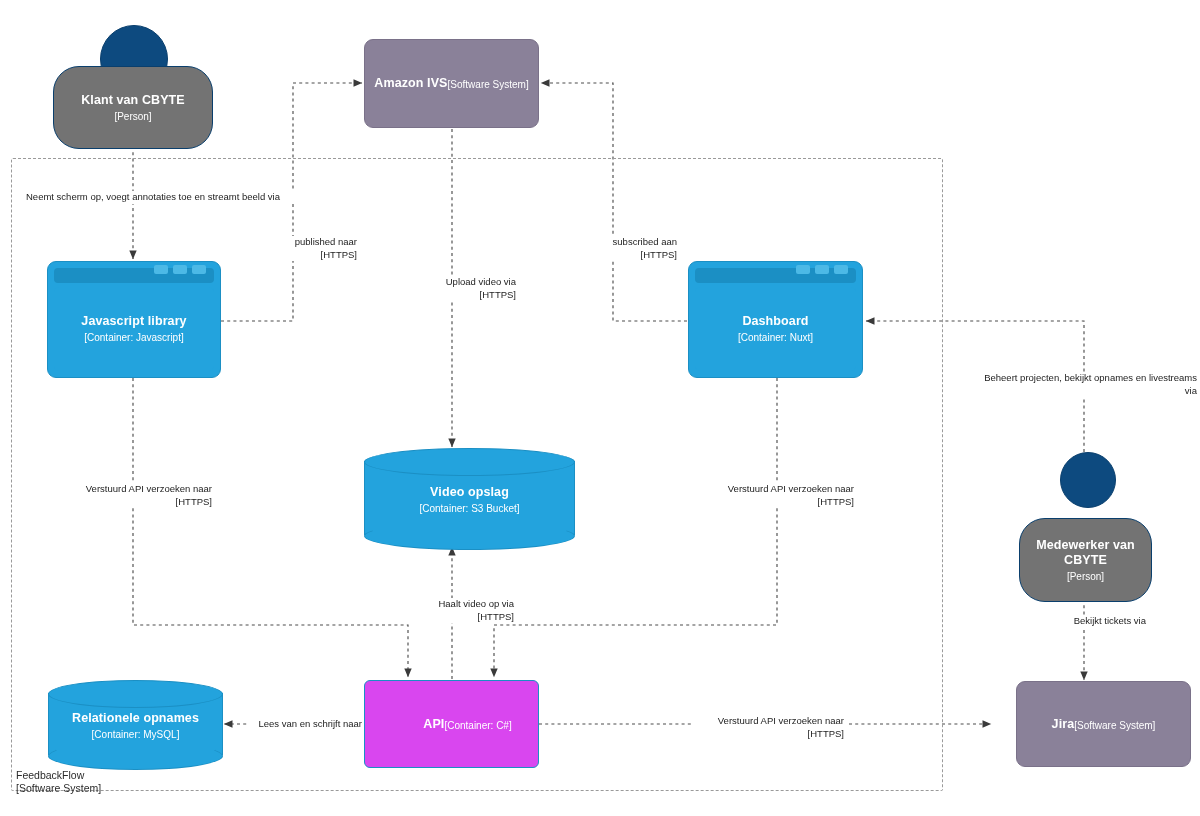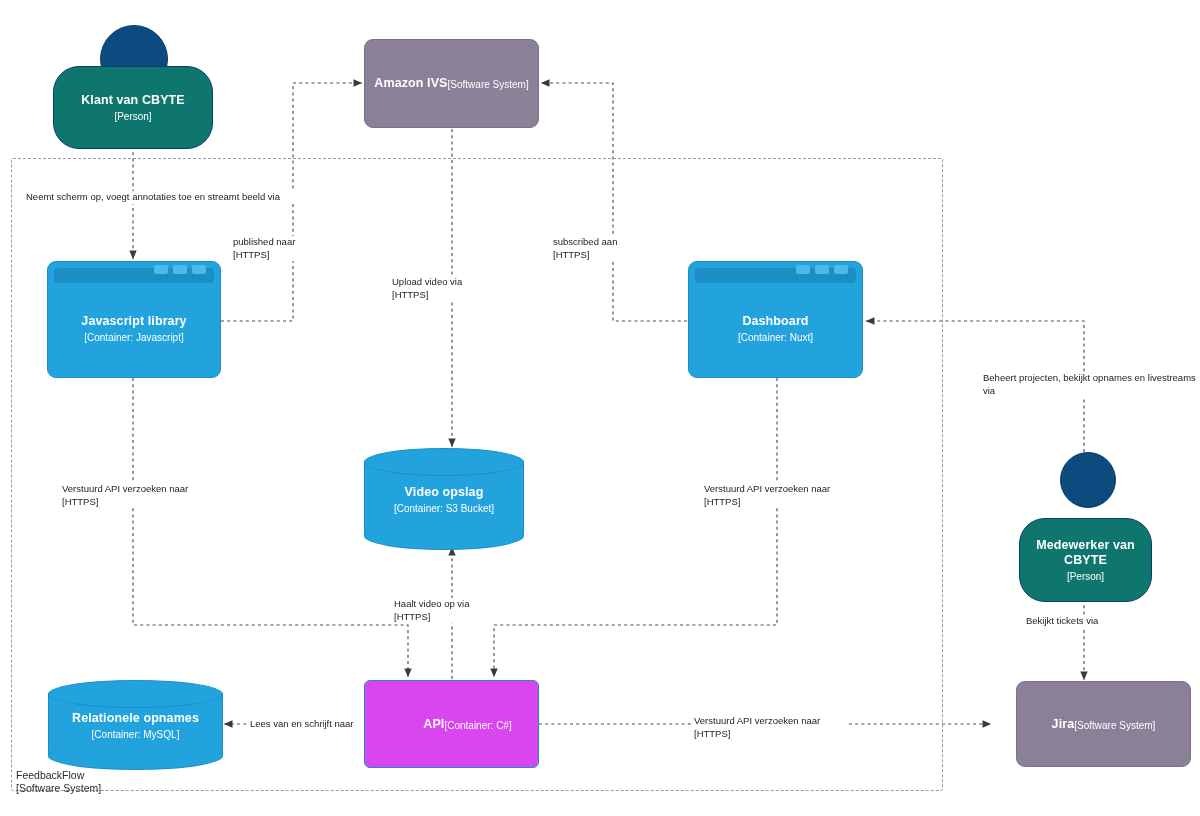--- a/index.html
+++ b/index.html
@@ -47,21 +47,21 @@
   .person{}
   .person .head{
     position:absolute;
     border-radius:50%;
     background:#0d4a7f;
     border:1px solid #0a3f6d;
   }
   .person .body{
     position:absolute;
     border-radius:26px;
-    background:#0f766e;
+    background:#737373;
     border:1px solid #0a3f6d;
     display:flex;
     flex-direction:column;
     align-items:center;
     justify-content:center;
     text-align:center;
   }
   
   .syssys{
     background:#8a8199;
@@ -164,21 +164,21 @@
     line-height:13px;
     text-align:left;
     white-space:pre-line;
   }
   
   .elabel{
     position:absolute;
     color:#1c1c1c;
     font-size:9.5px;
     line-height:12.5px;
-    text-align:left;
+    text-align:right;
     white-space:pre-line;
     background:#ffffff;
     padding:0 2px;
   }
 </style>
 </head>
 <body>
 
 <div id="stage">
 
@@ -246,21 +246,21 @@
     <div class="chrome"></div>
     <div class="dot" style="right:52px;"></div>
     <div class="dot" style="right:33px;"></div>
     <div class="dot" style="right:14px;"></div>
     <div class="pane">
       <div class="n-title">Dashboard</div>
       <div class="n-sub">[Container: Nuxt]</div>
     </div>
   </div>
 
-  <div class="cyl" style="left:364px; top:448px; width:160px; height:100px;">
+  <div class="cyl" style="left:364px; top:448px; width:211px; height:100px;">
     <div class="barrel" style="top:13px; height:74px;"></div>
     <div class="foot" style="top:74px;"></div>
     <div class="lid" style="top:0px;"></div>
     <div class="cyl-label" style="top:24px; height:56px;">
       <div class="n-title">Video opslag</div>
       <div class="n-sub">[Container: S3 Bucket]</div>
     </div>
   </div>
 
   <div class="cyl" style="left:48px; top:680px; width:175px; height:88px;">

